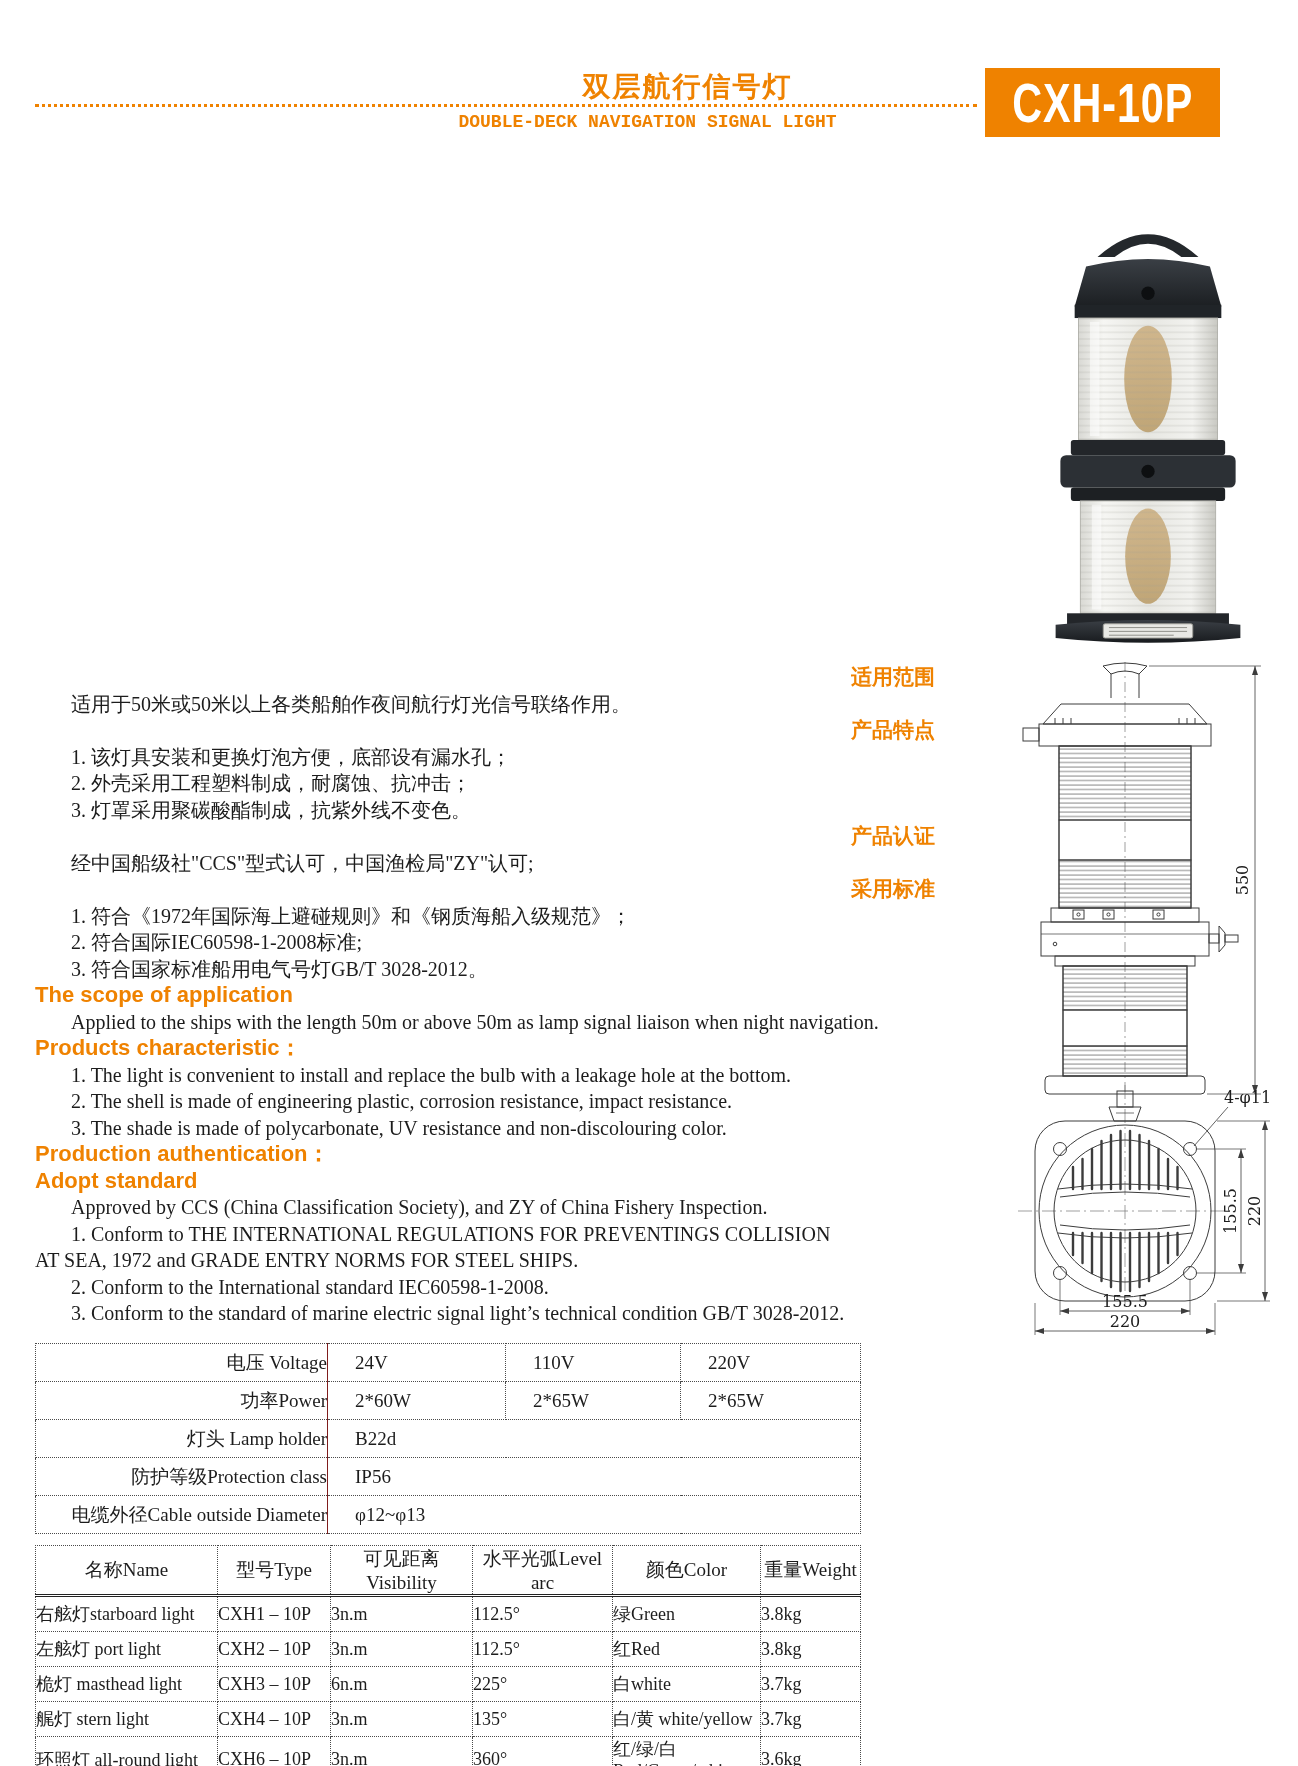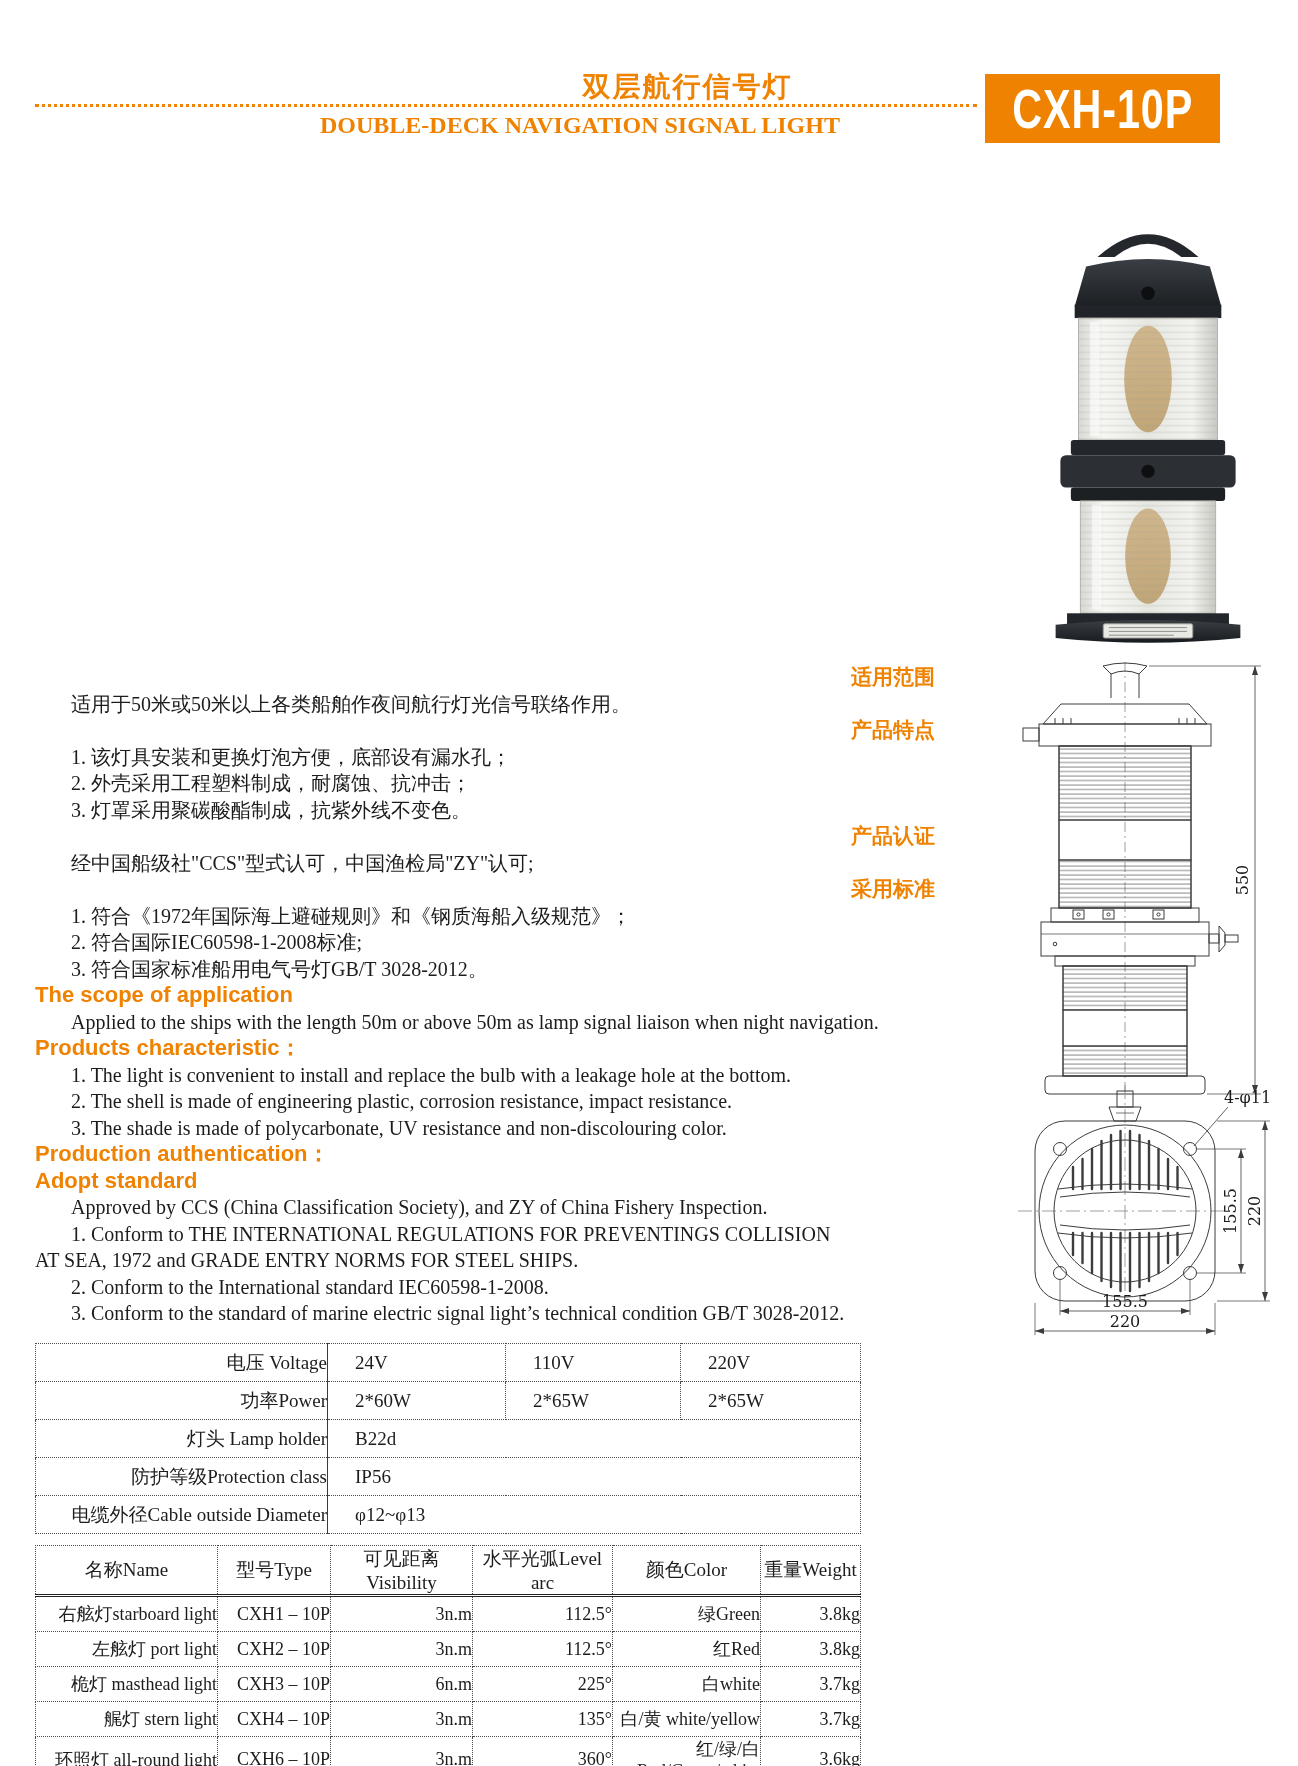--- a/index.html
+++ b/index.html
@@ -5,24 +5,24 @@
   html,body{margin:0;padding:0;background:#fff;}
   #page{position:relative;width:1298px;height:1766px;background:#fff;overflow:hidden;
         font-family:"Liberation Serif","DejaVu Serif",serif;color:#1c1c1c;}
 
   
   .title-cn{position:absolute;left:400px;top:68px;width:575px;text-align:center;
             font-family:"Liberation Sans",sans-serif;font-weight:bold;font-size:28px;
             letter-spacing:2px;color:#EF8200;}
   .dotted-rule{position:absolute;left:35px;top:104px;width:942px;height:0;
                border-top:3px dotted #EF8200;}
-  .title-en{position:absolute;left:320px;top:112px;width:655px;text-align:left;
-            font-family:Liberation Serif, serif;font-weight:bold;font-size:24px;
+  .title-en{position:absolute;left:320px;top:112px;width:655px;text-align:center;
+            font-family:Liberation Mono, monospace;font-weight:bold;font-size:18px;
             color:#EF8200;}
-  .badge{position:absolute;left:985px;top:74px;width:235px;height:69px;background:#EF8200;
+  .badge{position:absolute;left:985px;top:68px;width:235px;height:69px;background:#EF8200;
          display:flex;align-items:center;justify-content:center;}
   .badge span{display:inline-block;color:#fff;font-family:"Liberation Sans",sans-serif;
               font-weight:bold;font-size:47px;letter-spacing:1px;transform:scale(.88,1.18);}
 
   
   .text-col{position:absolute;left:35px;top:664px;width:900px;}
   .ln{line-height:26.5px;height:26.5px;white-space:nowrap;}
   .hcn{font-family:"Liberation Sans",sans-serif;font-weight:bold;font-size:21px;color:#EF8200;text-align:right;}
   .hen{font-family:"Liberation Sans",sans-serif;font-weight:bold;font-size:22px;color:#EF8200;}
   .body{font-size:20px;padding-left:36px;}
@@ -31,21 +31,21 @@
   
   table{border-collapse:collapse;table-layout:fixed;}
   .spec-table{position:absolute;left:35px;top:1343px;width:825px;font-size:19px;}
   .spec-table td{border:1px dotted #4a4a4a;height:37px;padding:0;}
   .spec-table td.lbl{border-right:1px solid #7f1d1d;padding-left:18px;text-align:right;}
   .spec-table td.val{padding-left:27px;text-align:left;}
 
   .model-table{position:absolute;left:35px;top:1545px;width:825px;font-size:18px;}
   .model-table th{border:1px dotted #4a4a4a;border-bottom:3px double #222;height:42px;
                   padding:0;font-weight:normal;font-size:19px;text-align:center;}
-  .model-table td{border:1px dotted #4a4a4a;height:34px;padding:0;text-align:right;margin-top:24px;}
+  .model-table td{border:1px dotted #4a4a4a;height:34px;padding:0;text-align:left;margin-top:24px;}
 
   
   .photo{position:absolute;left:1048px;top:208px;}
   .side-view{position:absolute;left:1015px;top:658px;}
   .top-view{position:absolute;left:1010px;top:1083px;}
   .dwg{stroke:#3c3c3c;fill:none;stroke-width:1;}
   .dimtxt{font-family:"DejaVu Serif",serif;font-size:16px;fill:#1c1c1c;stroke:none;}
 </style>
 </head>
 <body>

